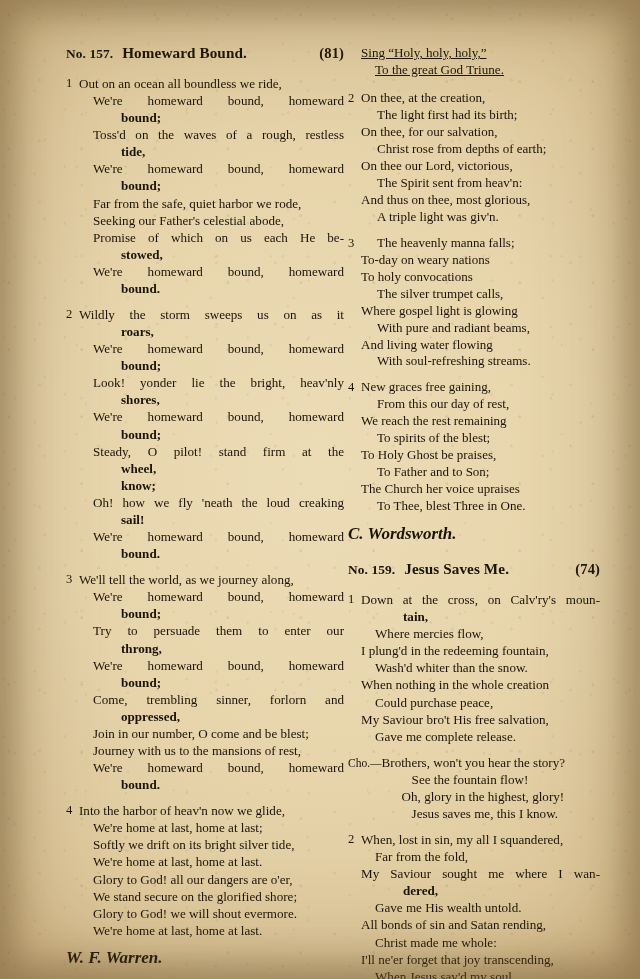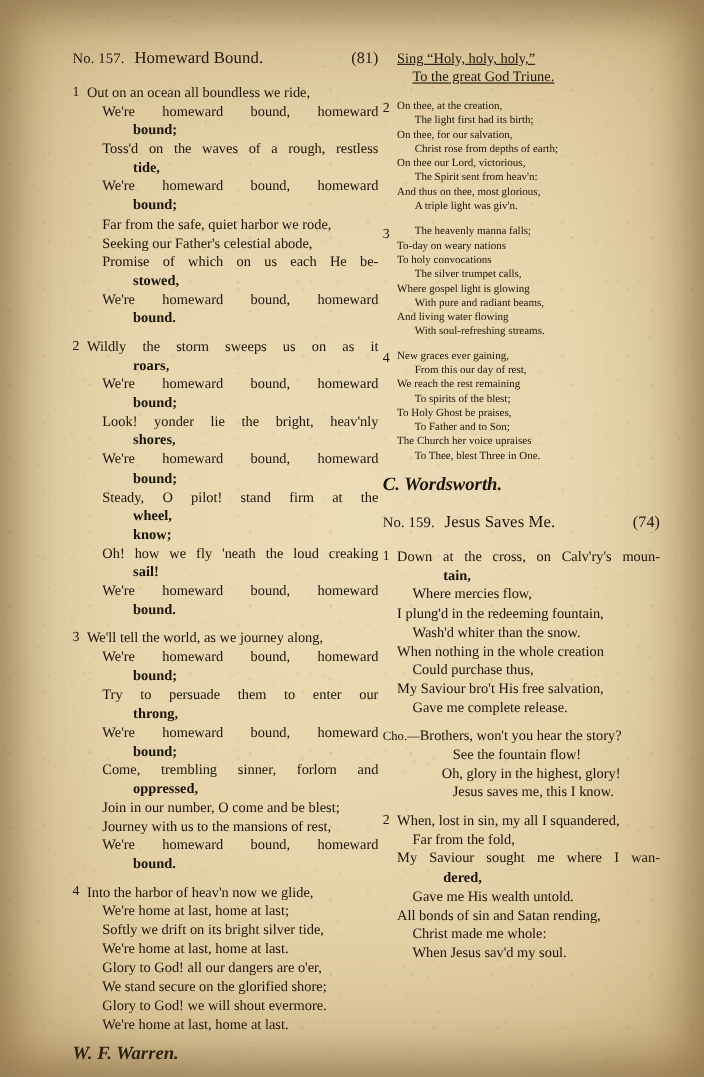--- a/index.html
+++ b/index.html
@@ -66,21 +66,21 @@
     position: absolute;
     top: 44px;
   }
   #col-left  { left: 66px;  width: 278px; }
   #col-right { left: 348px; width: 252px; }
 
   
   .hymn-head {
     display: flex;
     align-items: baseline;
-    font-weight: normal;
+    font-weight: bold;
     font-size: 15.2px;
     letter-spacing: .1px;
     margin-bottom: 13px;
     white-space: nowrap;
   }
   .hymn-head .hnum { margin-right: 9px; }
   .hymn-head .htitle { flex: 0 0 auto; }
   .hymn-head .hpage {
     margin-left: auto;
     padding-left: 12px;
@@ -128,21 +128,21 @@
     font-size: 17px;
     margin-top: 2px;
     margin-bottom: 16px;
     padding-right: 4px;
   }
 
   .hymn-block { margin-bottom: 2px; }
   .centered-verse {
     text-align: left;
     line-height: 1.305;
-    font-size: 10px;
+    font-size: 13px;
     padding-left: 22px;
   }
   .centered-verse .cvl.ind { padding-left: 16px; }
 
   .lead-lines {
     line-height: 1.305;
     font-size: 13.1px;
     padding-left: 13px;
     margin-bottom: 12px;
     text-decoration: underline;
@@ -272,21 +272,21 @@
                 <div class="cvl ind">The silver trumpet calls,</div>
                 <div class="cvl">Where gospel light is glowing</div>
                 <div class="cvl ind">With pure and radiant beams,</div>
                 <div class="cvl">And living water flowing</div>
                 <div class="cvl ind">With soul-refreshing streams.</div>
               </span>
             </div>
             <div class="verse">
               <span class="vnum">4</span>
               <span class="vlines centered-verse" style="padding-left: 0px;">
-                <div class="cvl">New graces ever gaining,</div>
+                <div class="cvl">New graces free gaining,</div>
                 <div class="cvl ind">From this our day of rest,</div>
                 <div class="cvl">We reach the rest remaining</div>
                 <div class="cvl ind">To spirits of the blest;</div>
                 <div class="cvl">To Holy Ghost be praises,</div>
                 <div class="cvl ind">To Father and to Son;</div>
                 <div class="cvl">The Church her voice upraises</div>
                 <div class="cvl ind">To Thee, blest Three in One.</div>
               </span>
             </div>
           </div>
@@ -302,21 +302,21 @@
         <div>
             <div class="verse">
               <span class="vnum">1</span>
               <span class="vlines">
                 <div class="vl just">Down at the cross, on Calv'ry's moun-</div>
                 <div class="vl cont">tain,</div>
                 <div class="vl ind">Where mercies flow,</div>
                 <div class="vl">I plung'd in the redeeming fountain,</div>
                 <div class="vl ind">Wash'd whiter than the snow.</div>
                 <div class="vl">When nothing in the whole creation</div>
-                <div class="vl ind">Could purchase thus,</div>
+                <div class="vl ind">Could purchase peace,</div>
                 <div class="vl">My Saviour bro't His free salvation,</div>
                 <div class="vl ind">Gave me complete release.</div>
               </span>
             </div>
           </div>
         <div class="chorus">
           <span class="clabel">
             <span class="sc">Cho.—</span>
           </span>
           <span class="clines">
@@ -330,20 +330,21 @@
             <div class="verse">
               <span class="vnum">2</span>
               <span class="vlines">
                 <div class="vl">When, lost in sin, my all I squandered,</div>
                 <div class="vl ind">Far from the fold,</div>
                 <div class="vl just">My Saviour sought me where I wan-</div>
                 <div class="vl cont">dered,</div>
                 <div class="vl ind">Gave me His wealth untold.</div>
                 <div class="vl">All bonds of sin and Satan rending,</div>
                 <div class="vl ind">Christ made me whole:</div>
+                <div class="vl">I'll ne'er forget that joy transcending,</div>
                 <div class="vl ind">When Jesus sav'd my soul.</div>
               </span>
             </div>
           </div>
       </div>
 
     </div>
 
   </div>
 

